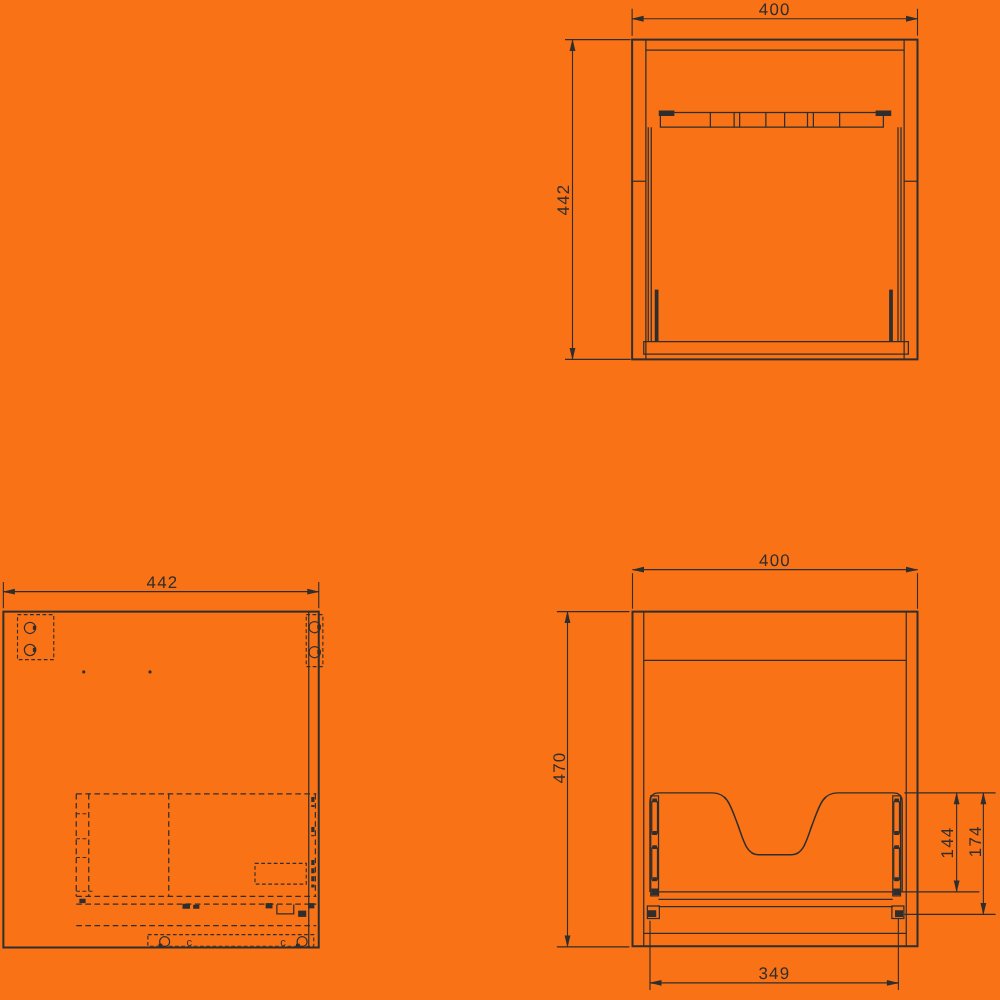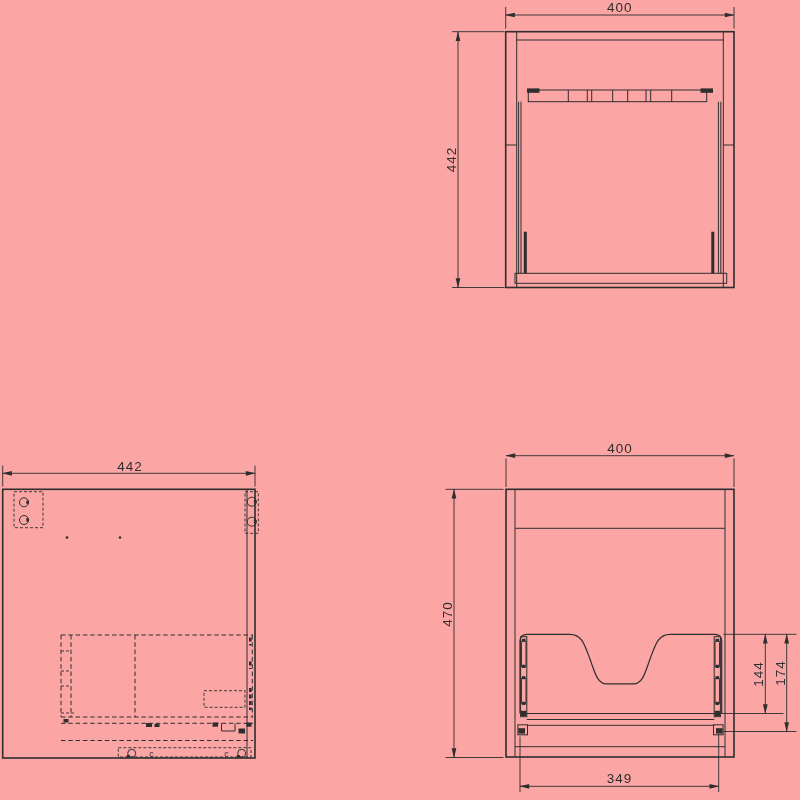--- a/index.html
+++ b/index.html
@@ -1,17 +1,17 @@
 <!DOCTYPE html>
 <html style="--line: #2e2e2e;"><head>
 <meta charset="utf-8">
 <style>
   :root { --line:#2e2e2e; }
   html,body { margin:0; padding:0; background:#fff; }
-  .canvas { width:800px; height:800px; background:#fca5a5; }
+  .canvas { width:800px; height:800px; background:#f97316; }
   svg { display:block; font-family:"Liberation Sans", sans-serif; }
   .ln  { stroke:var(--line); stroke-width:1.6; fill:none; }
   .tn  { stroke:var(--line); stroke-width:1;   fill:none; }
   .md  { stroke:var(--line); stroke-width:1.2; fill:none; }
   .dim { stroke:var(--line); stroke-width:0.9; fill:none; }
   .dsh { stroke:var(--line); stroke-width:1;   fill:none; stroke-dasharray:4.5 2.8; }
   .dss { stroke:var(--line); stroke-width:0.9; fill:none; stroke-dasharray:3 2; }
   .dkk { stroke:var(--line); stroke-width:2.6; fill:none; stroke-dasharray:4 2.5; }
   .blk { fill:var(--line); stroke:none; }
   .txt { fill:var(--line); font-size:13.5px; letter-spacing:1px; text-anchor:middle; }

